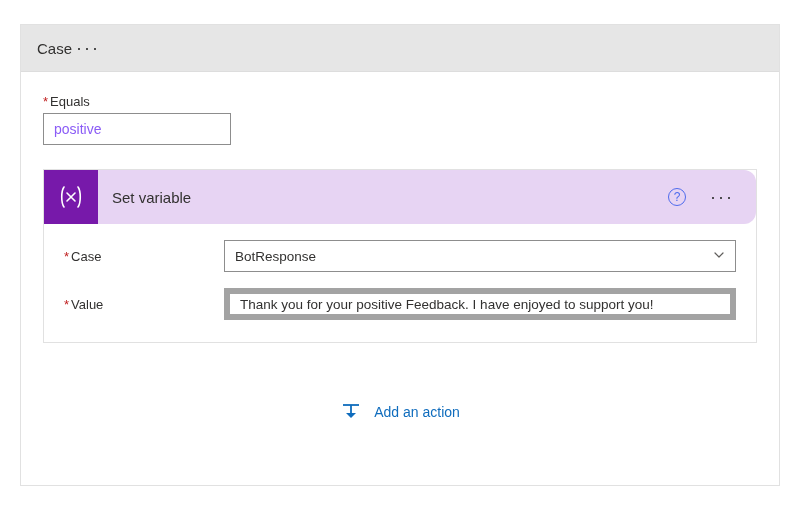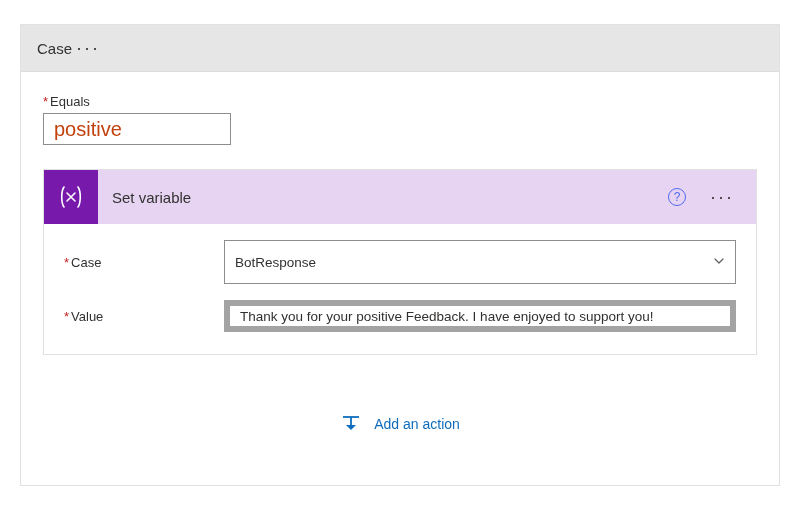--- a/index.html
+++ b/index.html
@@ -52,36 +52,37 @@
   }
   .req {
     color: #c02020;
     margin-right: 2px;
   }
   .equals-input {
     width: 188px;
     height: 32px;
     border: 1px solid #8d8d8d;
     padding: 0 10px;
-    font-size: 20px;
-    color: #c2410c;
+    font-size: 14px;
+    color: #8b5cf6;
     font-family: inherit;
   }
 
   .action-card {
     margin-top: 24px;
     border: 1px solid #e1e1e1;
     background: #ffffff;
   }
   .action-header {
     height: 54px;
     background: #e7d4f3;
     display: flex;
     align-items: center;
     position: relative;
+    border-radius: 12px;
   }
   .action-icon-box {
     width: 54px;
     height: 54px;
     background: #7719aa;
     display: flex;
     align-items: center;
     justify-content: center;
     color: #ffffff;
     flex-shrink: 0;
@@ -121,21 +122,21 @@
   }
   .form-row:last-child { margin-bottom: 0; }
   .form-label {
     width: 160px;
     flex-shrink: 0;
     font-size: 13px;
     color: #323130;
   }
   .name-select {
     flex: 1;
-    height: 44px;
+    height: 32px;
     border: 1px solid #8d8d8d;
     display: flex;
     align-items: center;
     justify-content: space-between;
     padding: 0 10px;
     font-size: 13.5px;
     cursor: pointer;
     background: #fff;
   }
   .chevron {

